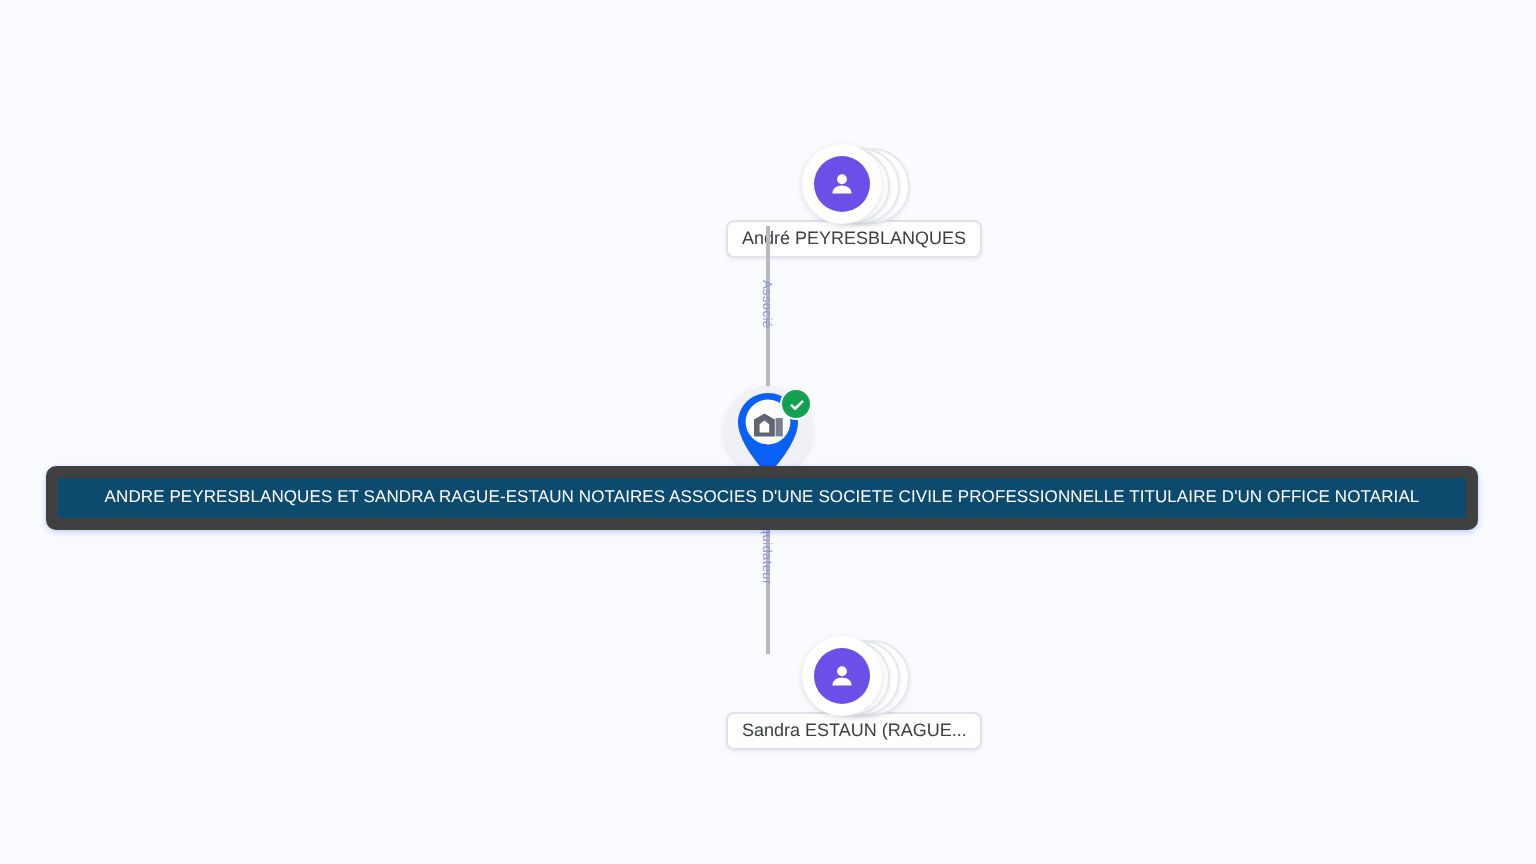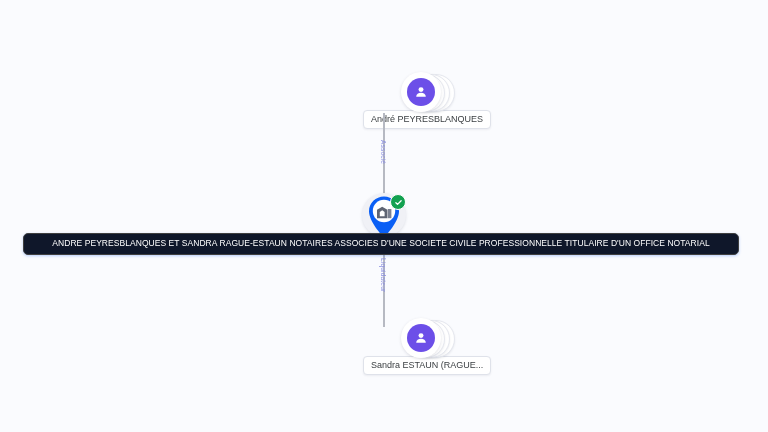--- a/index.html
+++ b/index.html
@@ -152,22 +152,22 @@
     z-index: 4;
   }
 
   
   #company-label {
     position: absolute;
     left: 23px;
     top: 233px;
     width: 716px;
     box-sizing: border-box;
-    background: #0f172a;
-    border: 1px solid #404040;
+    background: #0c4a6e;
+    border: 6px solid #404040;
     border-radius: 5px;
     color: #ffffff;
     font-size: 8.5px;
     letter-spacing: .05px;
     line-height: 13px;
     padding: 3px 8px 4px 8px;
     text-align: center;
     white-space: nowrap;
     overflow: hidden;
     box-shadow: 0 1px 3px rgba(10,95,245,.28);

